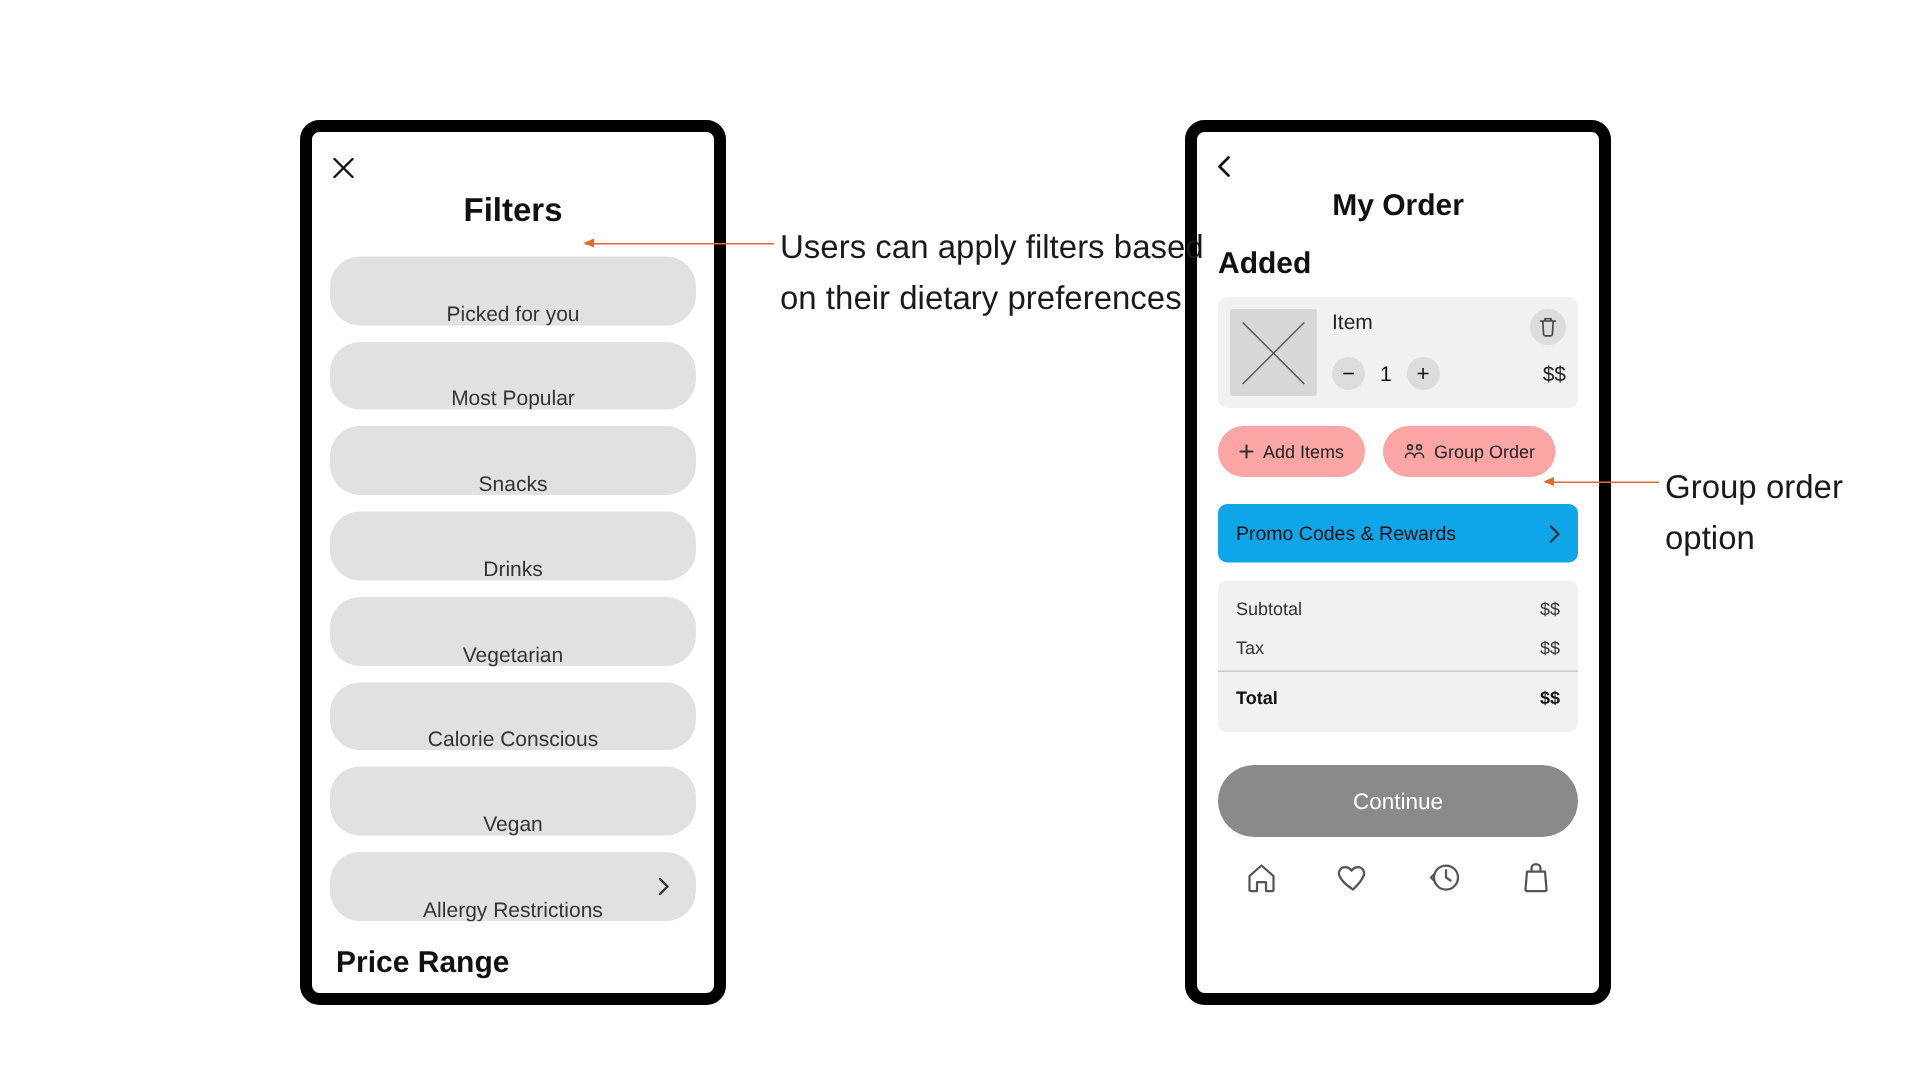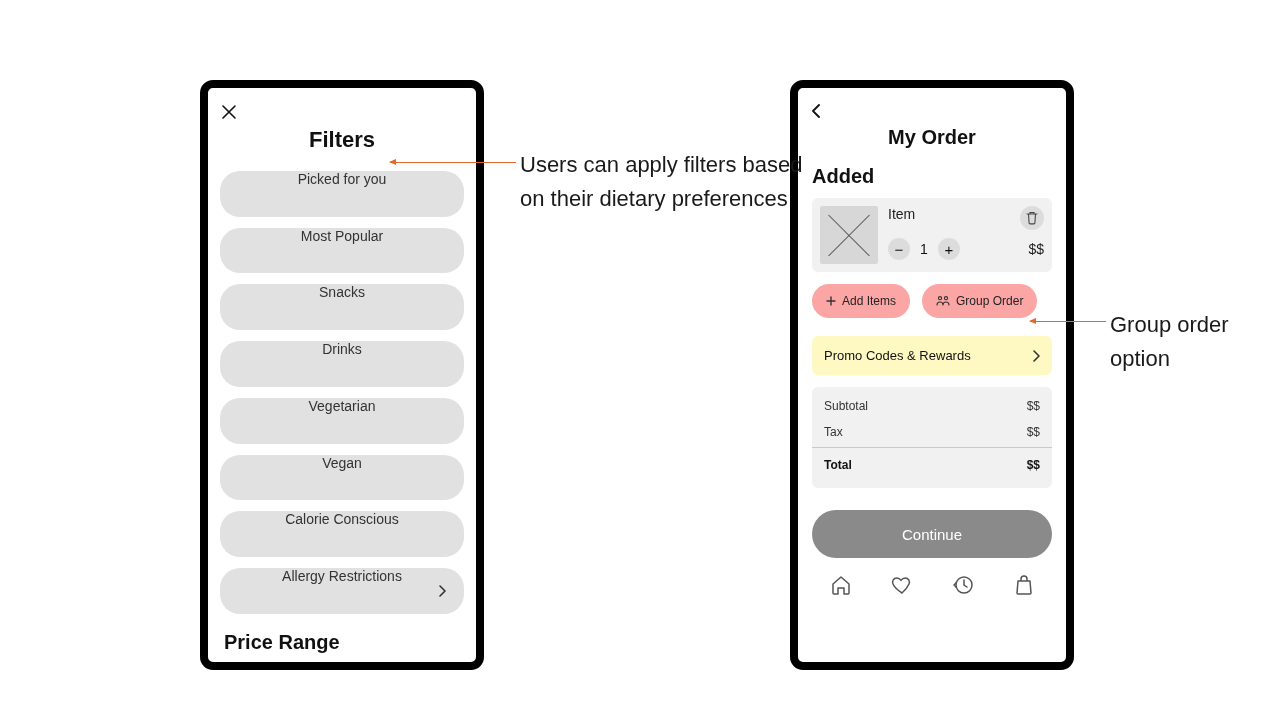--- a/index.html
+++ b/index.html
@@ -35,21 +35,21 @@
     font-size: 22px; font-weight: 700;
     margin: 6px 0 18px;
     position: relative;
   }
   .pill {
     background: #e1e1e1;
     color: #333;
     font-size: 14px;
     border-radius: 20px;
     height: 49px;
-    display: flex; align-items: flex-start; justify-content: center;
+    display: flex; align-items: flex-end; justify-content: center;
     margin-bottom: 11px;
     cursor: pointer;
     position: relative;
   }
   .pill .chev {
     position: absolute; right: 18px; top: 50%; transform: translateY(-50%);
   }
   .section-label { font-size: 20px; font-weight: 700; margin-top: 6px; padding-left: 4px; }
 
   
@@ -98,21 +98,21 @@
   .price { font-size: 14px; color: #222; }
 
   .action-row { display: flex; gap: 12px; margin-bottom: 18px; }
   .chip {
     background: #fca5a5; border-radius: 18px; height: 34px;
     display: inline-flex; align-items: center; padding: 0 14px;
     font-size: 12px; color: #222; cursor: pointer; gap: 6px;
   }
 
   .promo-row {
-    background: #fef9c3; border-radius: 6px;
+    background: #0ea5e9; border-radius: 6px;
     display: flex; justify-content: space-between; align-items: center;
     padding: 12px; margin-bottom: 12px; cursor: pointer;
     font-size: 13px;
   }
   .totals-box { background: #f1f1f1; border-radius: 6px; padding: 6px 12px 10px; margin-bottom: 22px; }
   .totals-line { display: flex; justify-content: space-between; font-size: 12px; padding: 6px 0; color: #333; }
   .totals-divider { border-top: 1px solid #c9c9c9; margin: 2px -12px 0; padding-top: 0; }
   .totals-line.bold { font-weight: 700; color: #111; padding-top: 10px; }
 
   .continue-btn {
@@ -176,24 +176,24 @@
     <div class="pill">
         <span>Snacks</span>
       </div>
     <div class="pill">
         <span>Drinks</span>
       </div>
     <div class="pill">
         <span>Vegetarian</span>
       </div>
     <div class="pill">
+        <span>Calorie Conscious</span>
+      </div>
+    <div class="pill">
         <span>Vegan</span>
-      </div>
-    <div class="pill">
-        <span>Calorie Conscious</span>
       </div>
     <div class="pill">
       <span>Allergy Restrictions</span>
       <span class="chev">
         <svg width="8" height="12" viewBox="0 0 8 12">
             <path d="M2 1 L7 6 L2 11" stroke="#333" stroke-width="1.6" fill="none" stroke-linecap="round" stroke-linejoin="round"></path>
           </svg>
       </span>
     </div>
 

